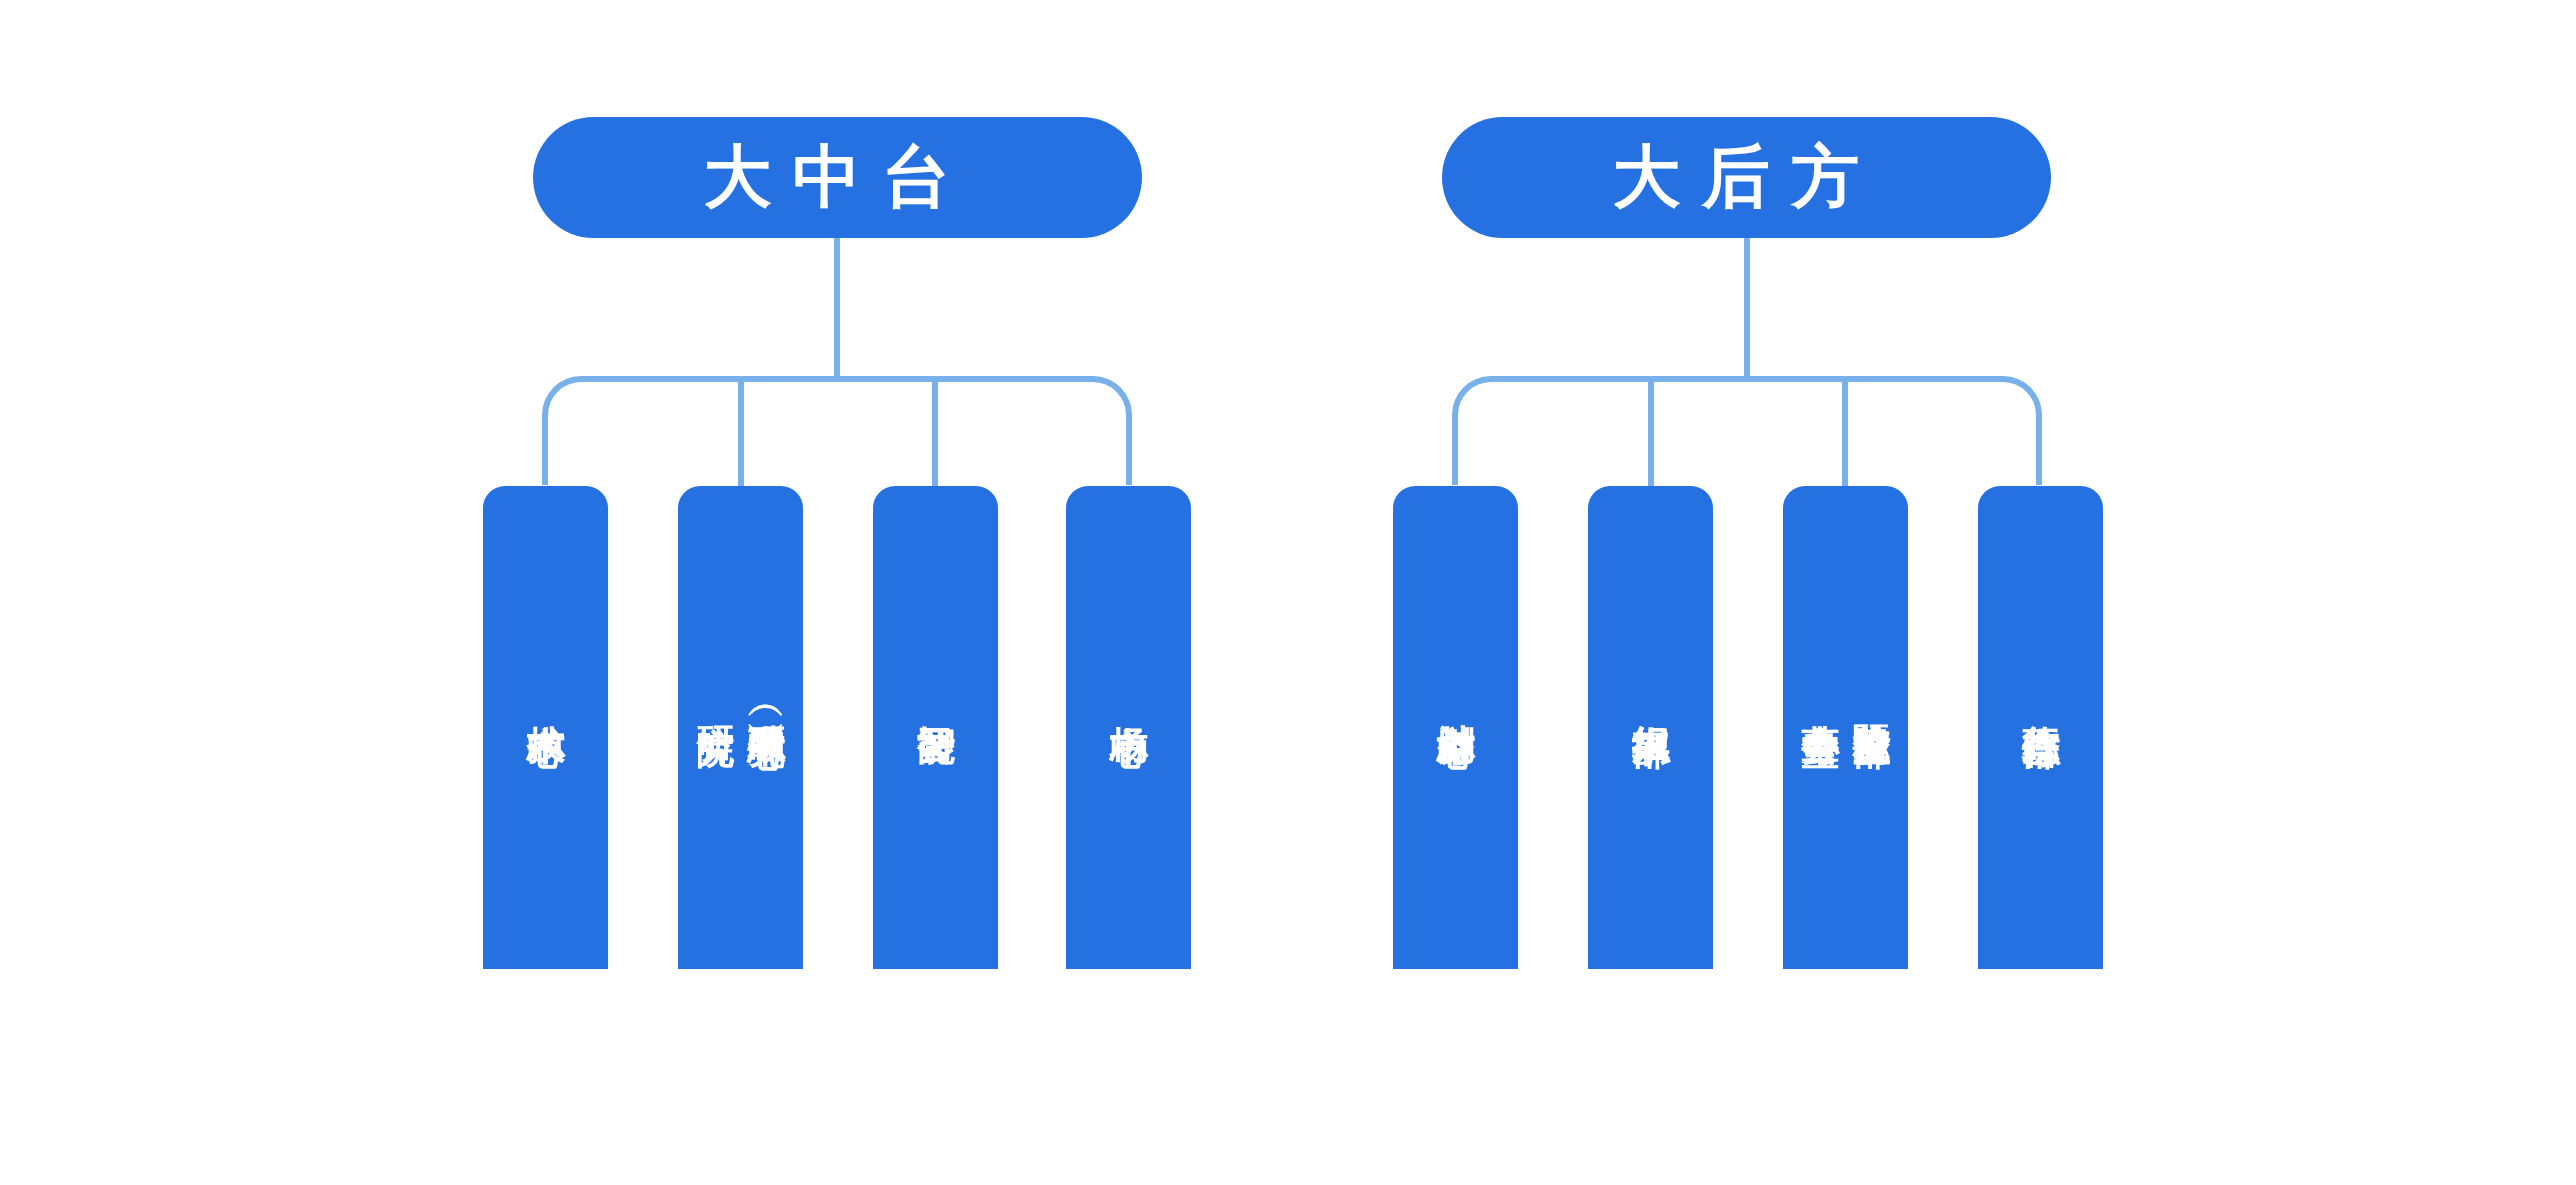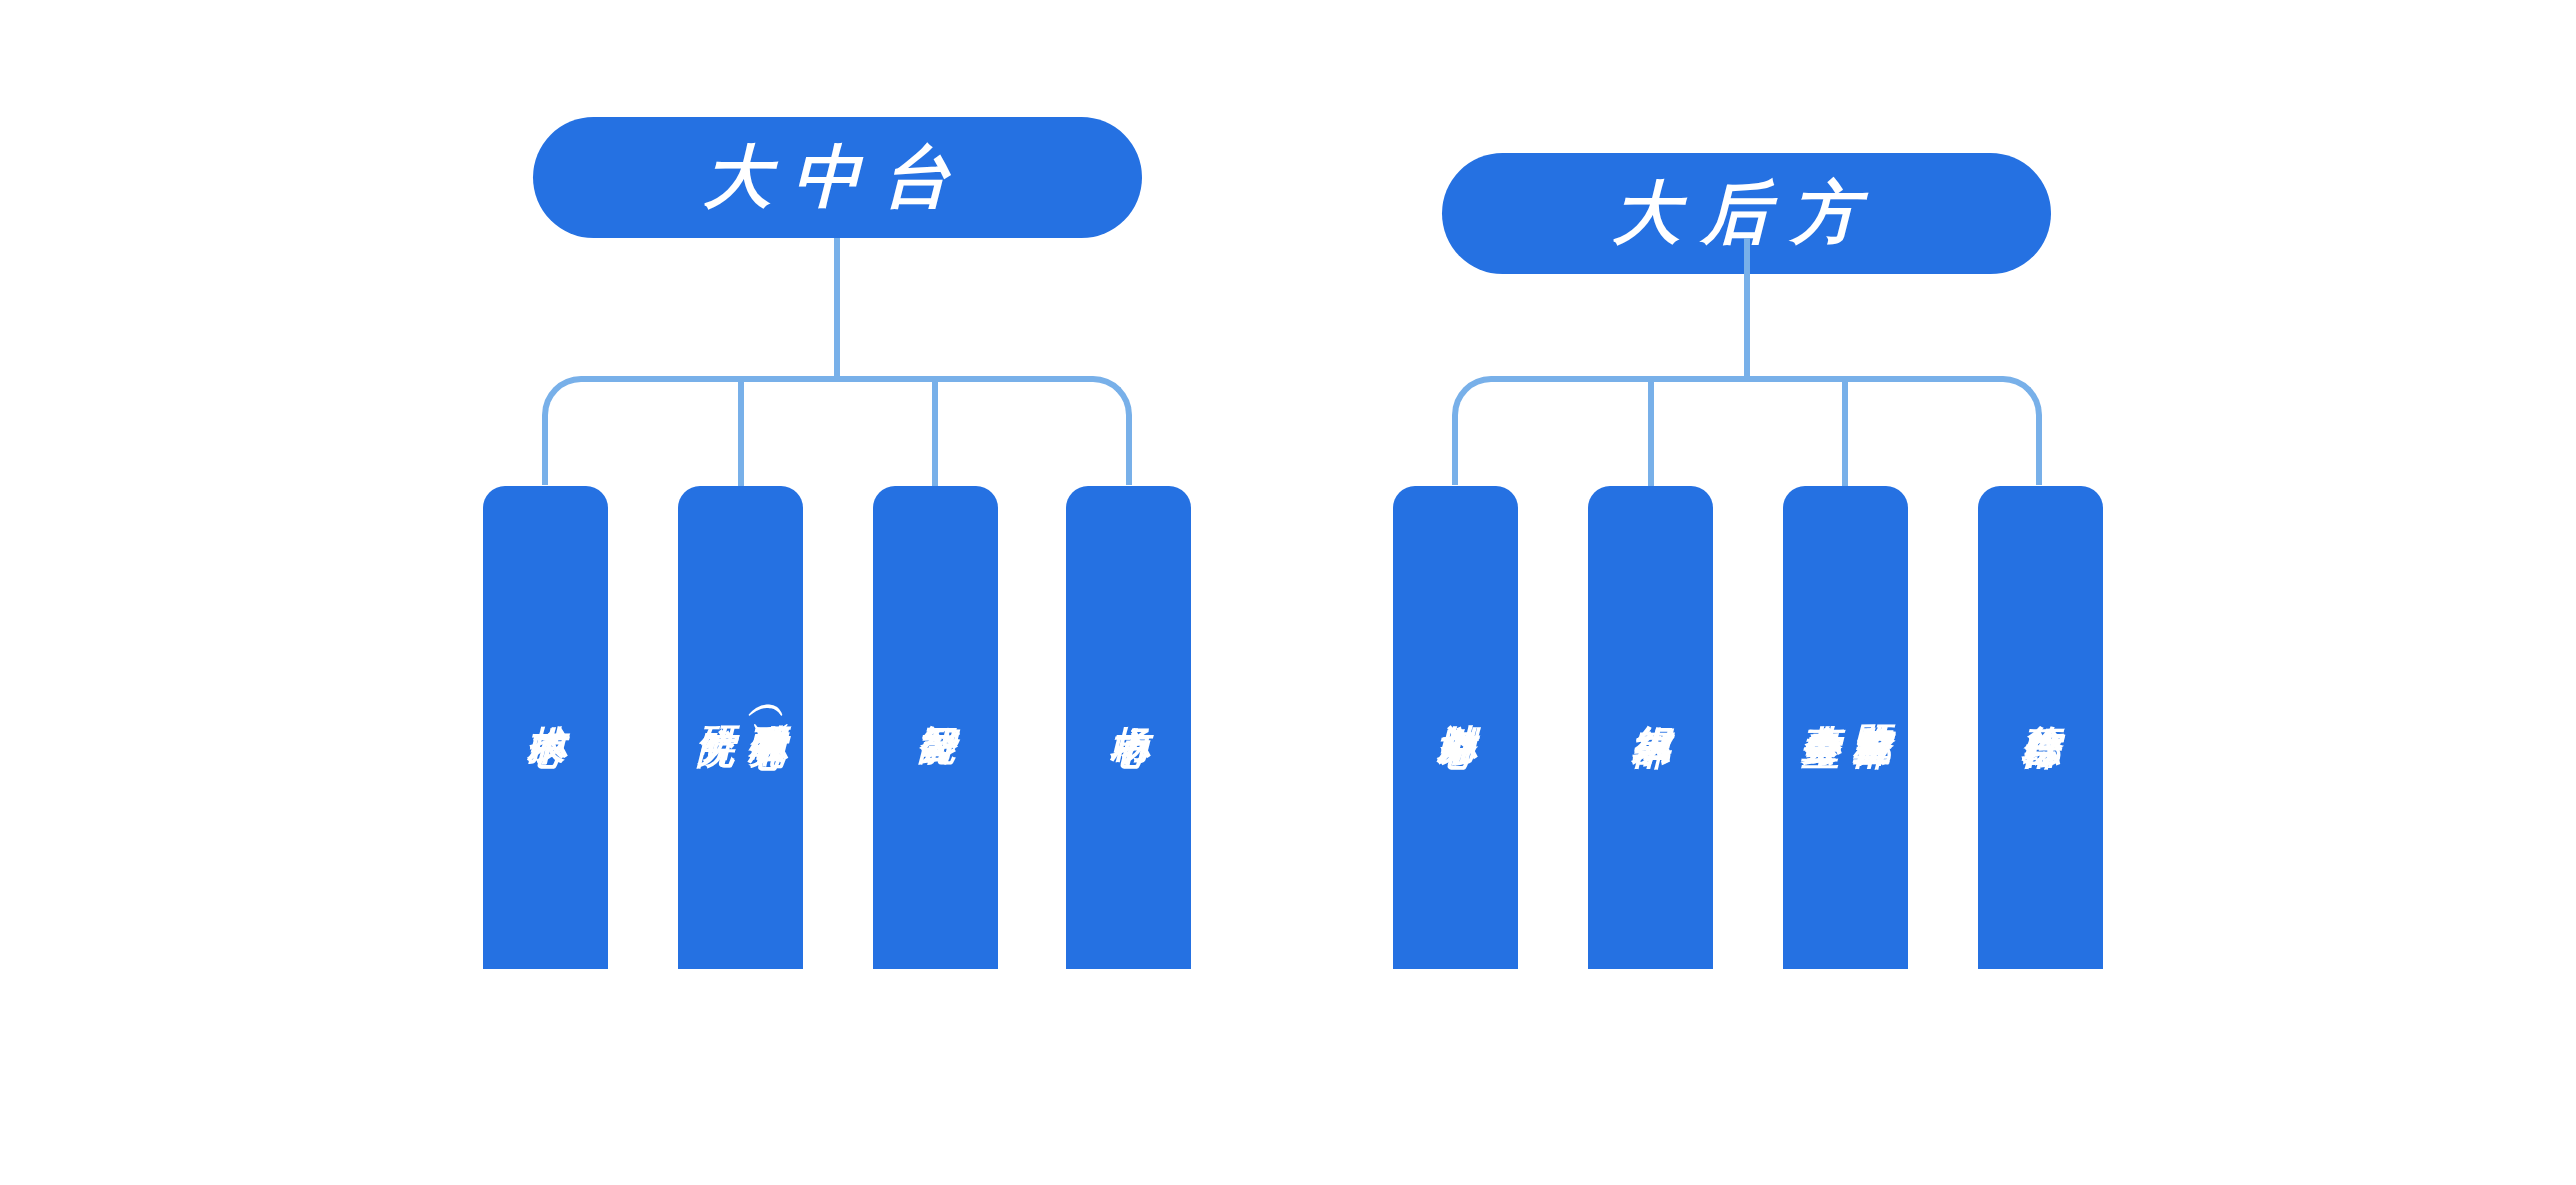--- a/index.html
+++ b/index.html
@@ -8,21 +8,20 @@
     --text-color:#ffffff;
     --bg:#ffffff;
   }
   html,body{margin:0;padding:0;background:var(--bg);}
   .stage{
     position:relative;
     width:2576px;height:969px;
     background:var(--bg);
     overflow:hidden;
     font-family:"Liberation Sans", sans-serif;
-    font-style:italic;
   }
   
   .root-pill{
     position:absolute;
     width:609px;height:121px;
     background:var(--node-fill);
     border-radius:61px;
     display:flex;align-items:center;justify-content:center;
     color:var(--text-color);
     font-size:68px;font-weight:700;
@@ -85,21 +84,21 @@
     <div class="vtext">研究院
 （碳中和研究中心）</div>
   </div>
   <div class="node" style="left:873px;top:486px;">
     <div class="vtext">智能公司</div>
   </div>
   <div class="node" style="left:1066px;top:486px;">
     <div class="vtext">市场中心</div>
   </div>
 
-  <div class="root-pill" style="left:1442px;top:117px;margin-top:36px;">
+  <div class="root-pill" style="left:1442px;top:117px;">
     <span>大后方</span>
   </div>
 
   <div class="stub" style="left:1744px;top:238px;height:141px;"></div>
   <div class="elbow" style="left:1452px;top:376px;width:590px;height:109px;"></div>
   <div class="drop" style="left:1648px;top:379px;height:107px;"></div>
   <div class="drop" style="left:1842px;top:379px;height:107px;"></div>
 
   <div class="node" style="left:1393px;top:486px;">
     <div class="vtext">计划财务中心</div>

